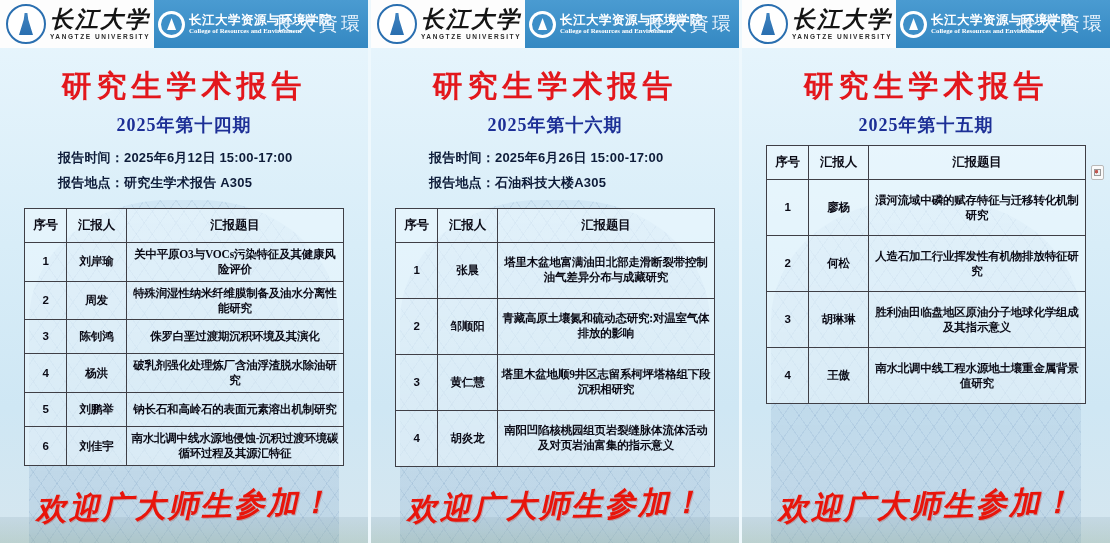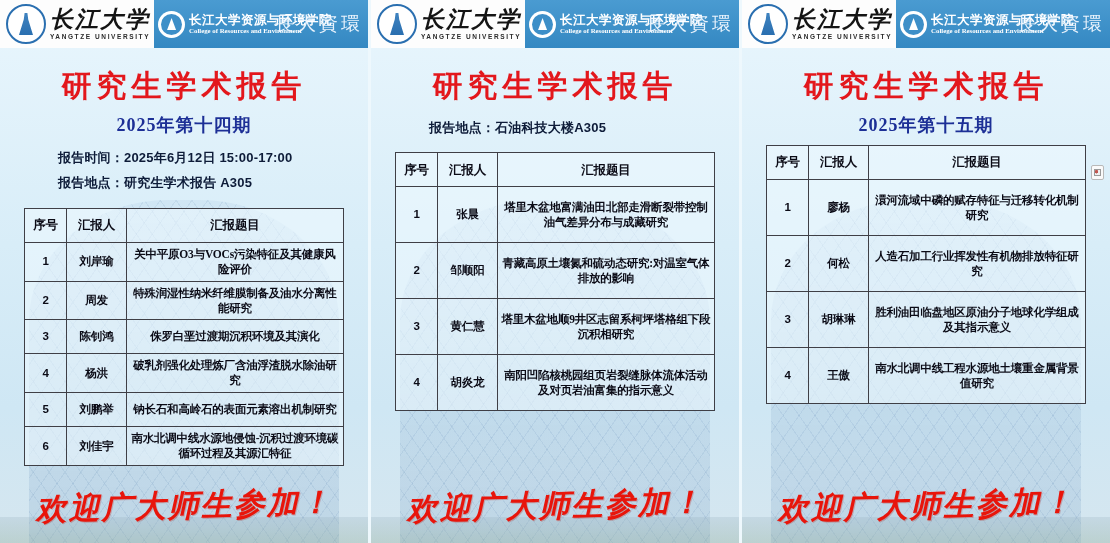--- a/index.html
+++ b/index.html
@@ -203,21 +203,23 @@
           </span>
         <span class="col-text">
           <span class="col-cn">长江大学资源与环境学院</span>
           <span class="col-en">College of Resources and Environment</span>
         </span>
         <span class="seal">長大資環</span>
       </div>
     </div>
     <div class="poster-body">
       <div class="poster-title">研究生学术报告</div>
+      <div class="poster-issue">2025年第十六期</div>
       <div class="info-block">
+        <div class="info-line">报告时间：2025年6月26日 15:00-17:00</div>
         <div class="info-line">报告地点：石油科技大楼A305</div>
       </div>
       <table class="report-table">
         <thead>
           <tr>
             <th>序号</th>
             <th>汇报人</th>
             <th>汇报题目</th>
           </tr>
         </thead>

